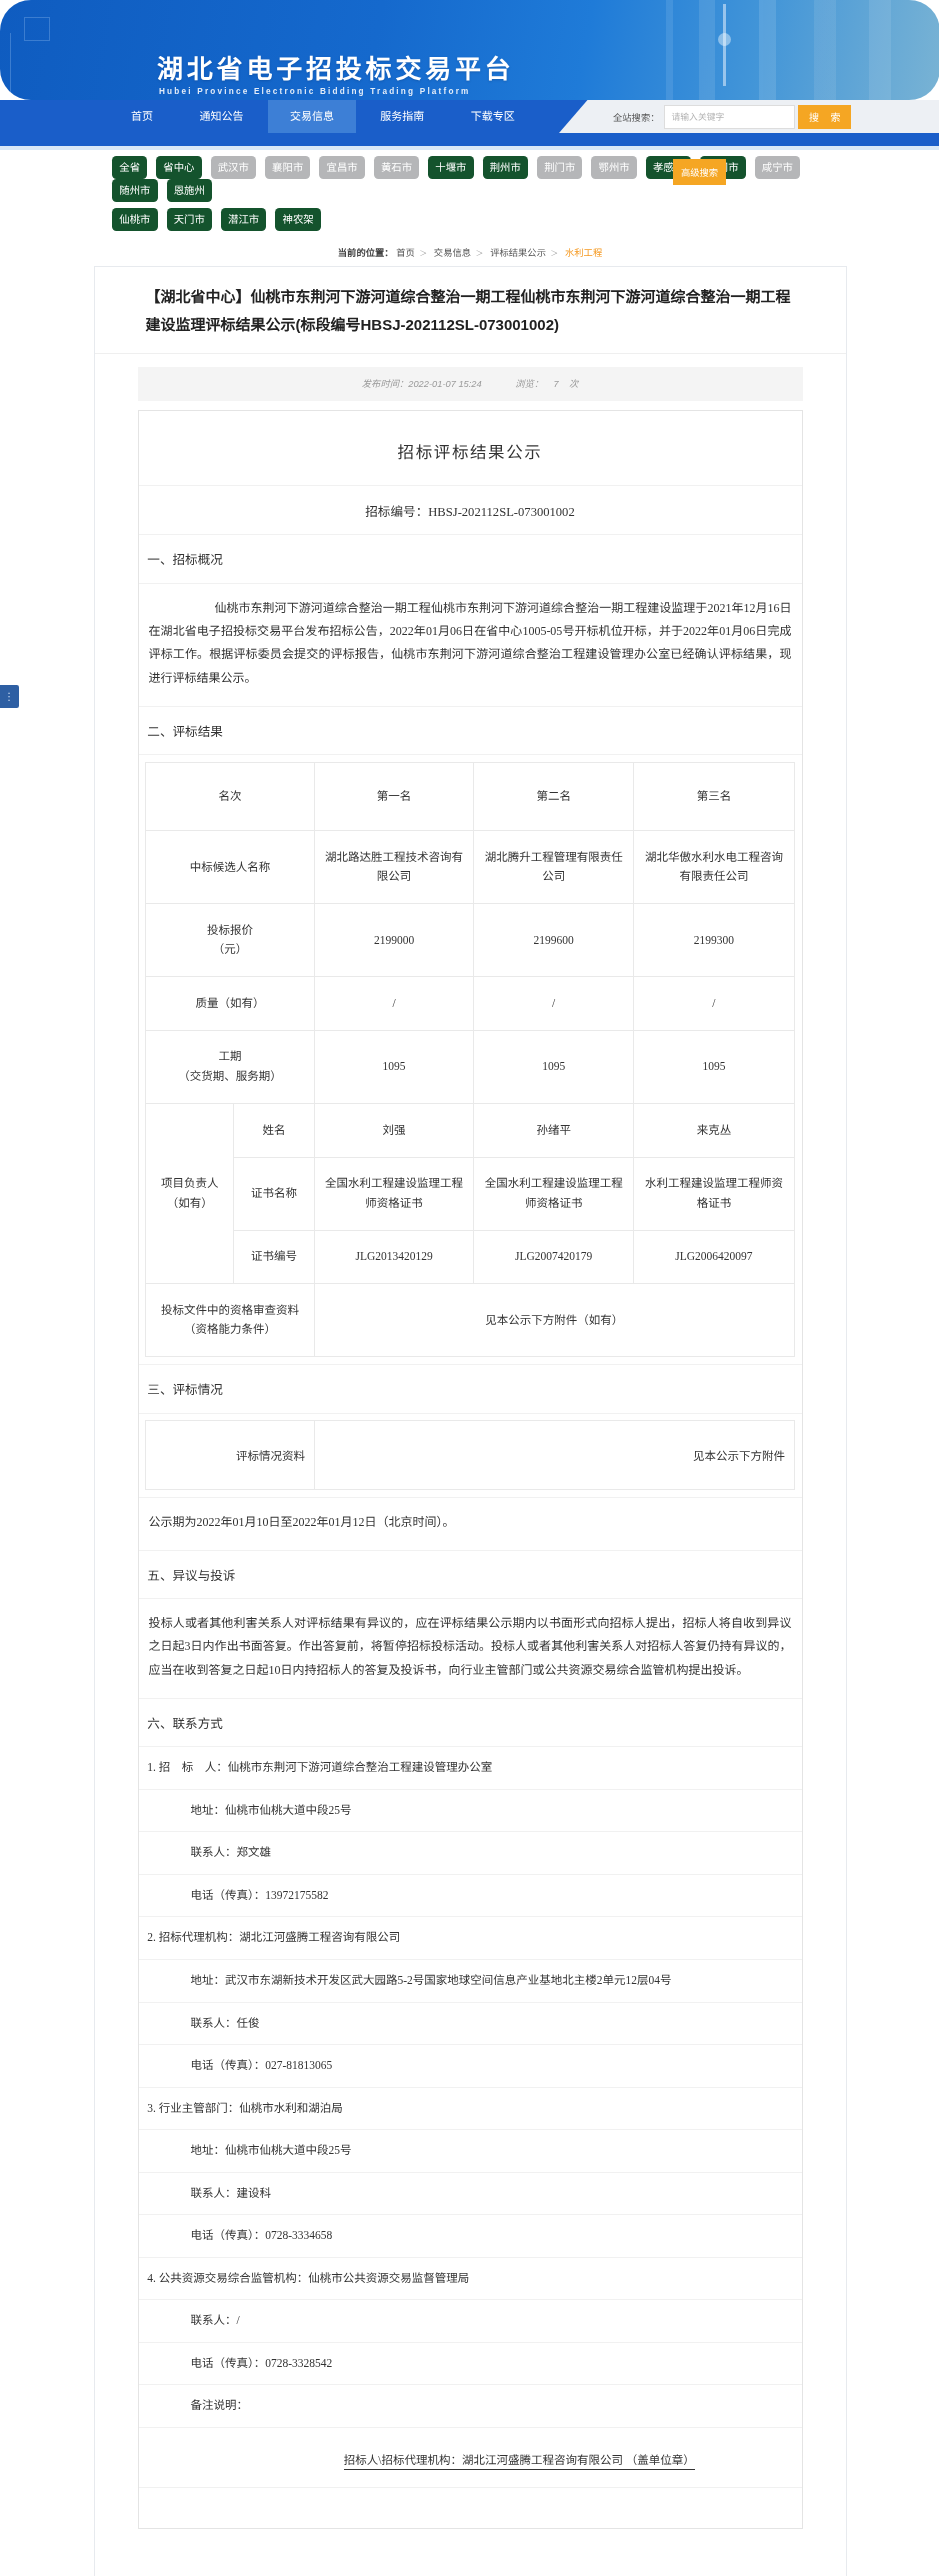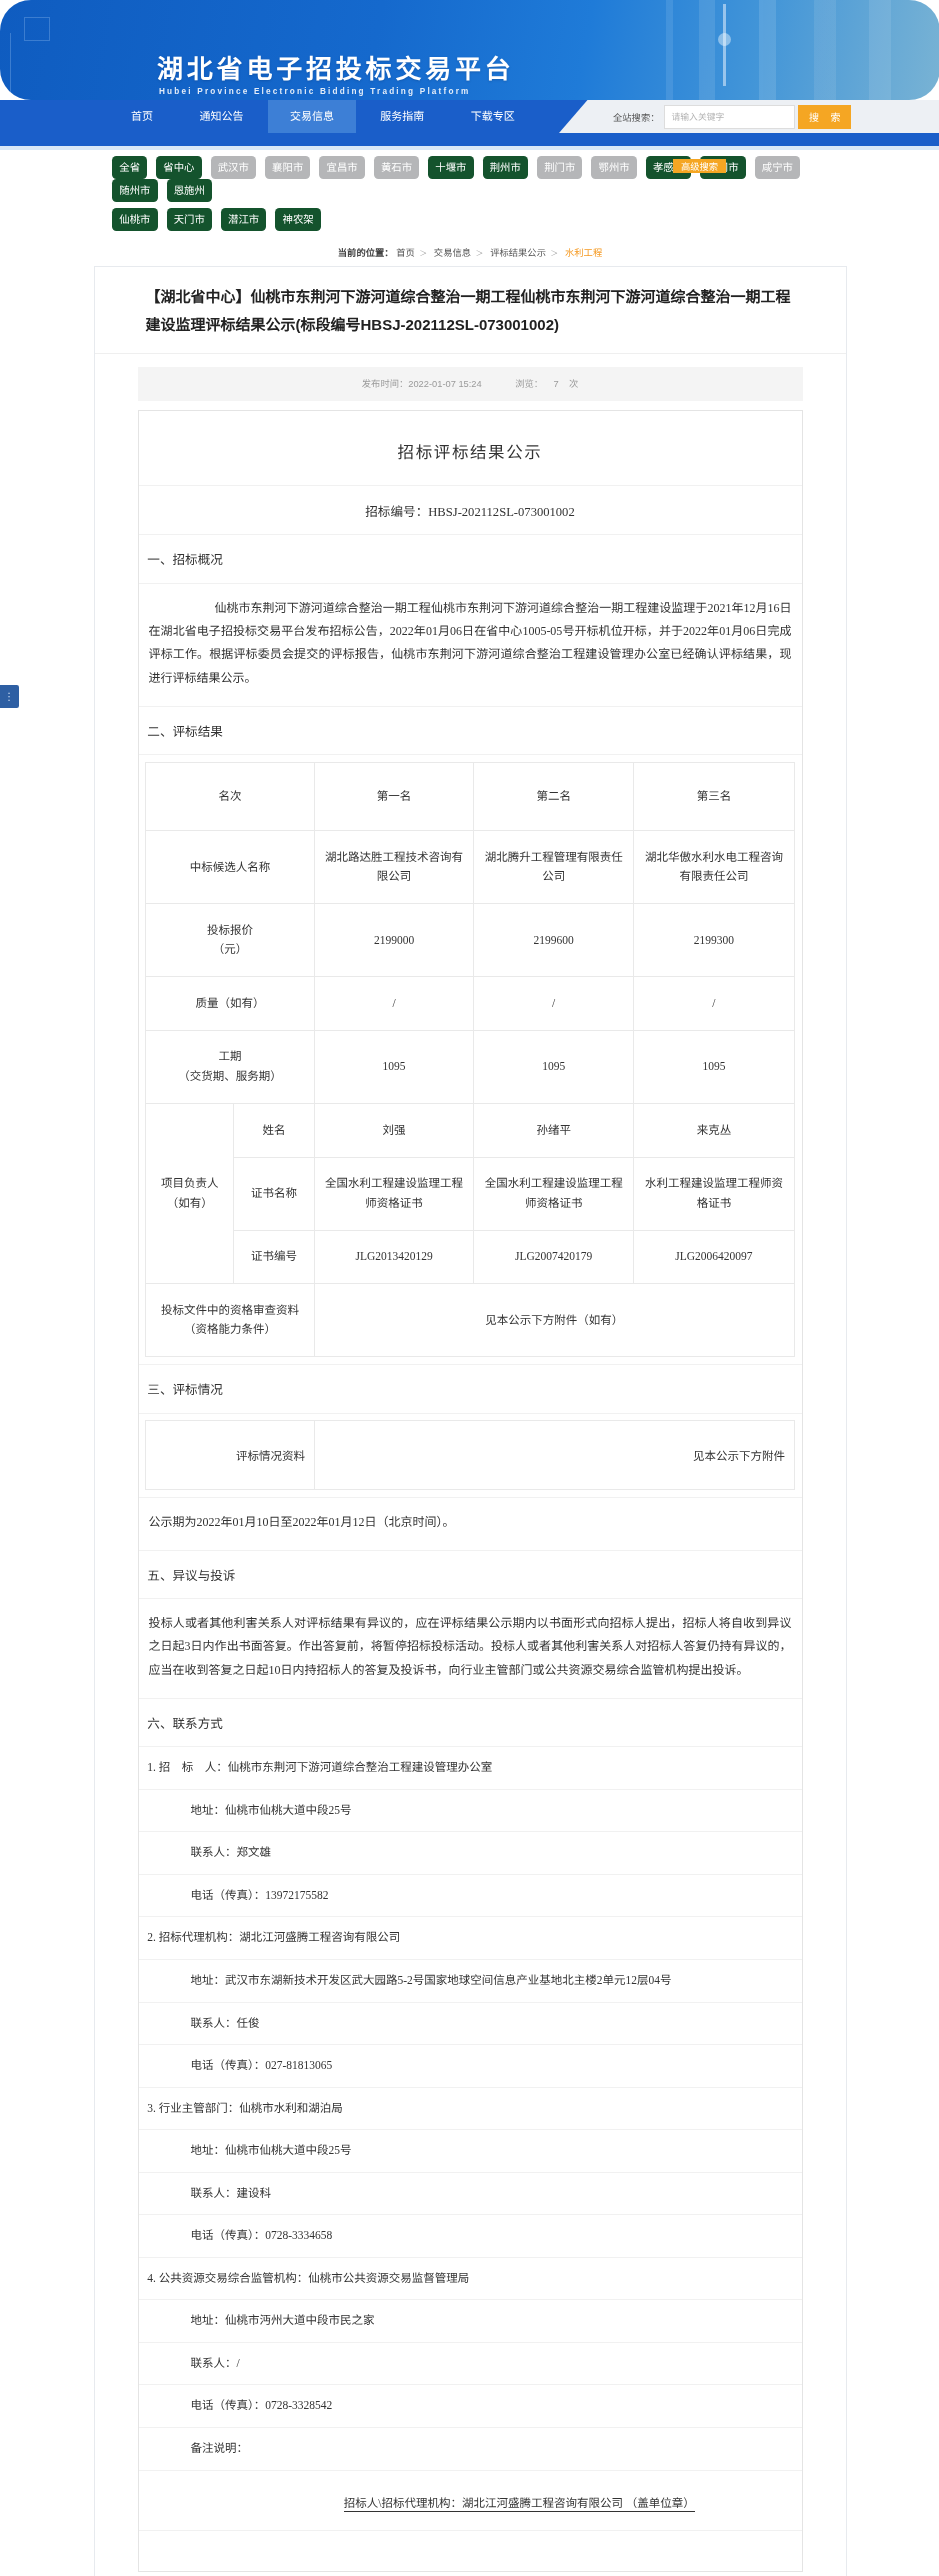--- a/index.html
+++ b/index.html
@@ -25,42 +25,42 @@
   .nav { position:relative; height:46px; background:#1a5ec9; }
   .nav-items { padding-left:109px; height:33px; white-space:nowrap; }
   .nav-item { display:inline-block; height:33px; line-height:33px; padding:0 22px; color:#fff; font-size:11px; cursor:pointer; }
   .nav-item.active { background:#3d7fd6; }
   .nav-search { position:absolute; right:0; top:0; height:33px; width:381px; background:#edf0f4;
     clip-path:polygon(28.5px 0,100% 0,100% 100%,0 100%); display:flex; align-items:center; padding-left:54px; }
   .search-label { font-size:9.3px; color:#555; margin-right:4.4px; }
   .search-input { width:131px; height:24px; border:0.5px solid #ddd; background:#fff; padding:0 6.6px; font-size:8.8px; color:#333; outline:none; }
   .search-input::placeholder { color:#b3b3b3; }
   .search-btn { width:53px; height:24px; margin-left:3.3px; background:#f5a623; border:none; color:#fff; font-size:10px; letter-spacing:4.4px; padding-left:4.4px; cursor:pointer; }
-  .adv-search { position:absolute; left:673px; top:159px; width:53px; height:14px; background:#f5a623; color:#fff; font-size:9.3px; display:flex; align-items:center; justify-content:center; z-index:6; cursor:pointer; }
+  .adv-search { position:absolute; left:673px; top:159px; width:53px; height:26px; background:#f5a623; color:#fff; font-size:9.3px; display:flex; align-items:center; justify-content:center; z-index:6; cursor:pointer; }
   .nav-strip { height:3.8px; background:#d9e8f7; }
 
   
   .regions { width:753px; margin:0 auto; padding:6.6px 0 1.1px 18.7px; }
   .regions-row { margin-bottom:5.5px; }
   .tag { display:inline-block; height:23px; line-height:23px; padding:0 7.1px; margin-right:6.6px; border-radius:4.4px; background:#b5b6b8; color:#fff; font-size:10.4px; cursor:pointer; }
   .tag.blue { background:#14532d; }
 
   
   .breadcrumb { text-align:center; font-size:9.3px; color:#666; margin:7.7px 0 6.6px; }
   .crumb-prefix { color:#444; font-weight:bold; }
   .crumb-link { color:#555; cursor:pointer; }
   .crumb-sep { color:#999; margin:0 4.4px; font-size:7.7px; }
   .crumb-sep::after { content:"＞"; }
   .crumb-current { color:#f59a23; cursor:pointer; }
 
   
   .container { width:753px; margin:0 auto 36px; border:0.5px solid #e7eaee; background:#fff; padding-bottom:48px; }
   .article-title { padding:16.5px 51px 14.3px; border-bottom:0.5px solid #efefef; font-size:15px; font-weight:bold; color:#222; line-height:1.85; }
   .inner { width:665px; margin:0 auto; }
-  .meta-bar { margin-top:13px; height:34px; background:#f4f4f4; text-align:center; line-height:34px; font-size:9.3px; color:#9a9a9a; }
+  .meta-bar { margin-top:13px; height:34px; background:#f4f4f4; text-align:center; line-height:34px; font-size:9.3px; color:#9a9a9a;font-style:italic; }
   .meta-time { margin-right:31px; }
   .meta-views-num { margin:0 7.7px; }
 
   
   .doc { margin-top:8.8px; border:0.5px solid #e4e4e4; font-family:"Liberation Serif","DejaVu Serif",serif; color:#333; }
   .doc-row { border-bottom:0.5px solid #f1f1f1; }
   .doc-row:last-child { border-bottom:none; }
   .doc-heading { text-align:center; font-size:16.5px; letter-spacing:1.6px; padding:28.5px 0 22px; }
   .doc-bidno { text-align:center; font-size:12.6px; padding:14.3px 0; }
   .sec-title { font-size:12.6px; padding:14.3px 8.8px; }
@@ -258,21 +258,20 @@
       <div class="doc-row contact-row indent">电话（传真）：13972175582</div>
       <div class="doc-row contact-row">2. 招标代理机构：湖北江河盛腾工程咨询有限公司</div>
       <div class="doc-row contact-row indent">地址：武汉市东湖新技术开发区武大园路5-2号国家地球空间信息产业基地北主楼2单元12层04号</div>
       <div class="doc-row contact-row indent">联系人：任俊</div>
       <div class="doc-row contact-row indent">电话（传真）：027-81813065</div>
       <div class="doc-row contact-row">3. 行业主管部门：仙桃市水利和湖泊局</div>
       <div class="doc-row contact-row indent">地址：仙桃市仙桃大道中段25号</div>
       <div class="doc-row contact-row indent">联系人：建设科</div>
       <div class="doc-row contact-row indent">电话（传真）：0728-3334658</div>
       <div class="doc-row contact-row">4. 公共资源交易综合监管机构：仙桃市公共资源交易监督管理局</div>
-      <div class="doc-row contact-row indent">地址：仙桃市沔州大道中段市民之家</div>
       <div class="doc-row contact-row indent">联系人：/</div>
       <div class="doc-row contact-row indent">电话（传真）：0728-3328542</div>
 
       <div class="doc-row contact-row indent">备注说明：</div>
       <div class="doc-row sig-row"><span>招标人\招标代理机构：湖北江河盛腾工程咨询有限公司 （盖单位章）</span></div>
       <div class="doc-row empty-row"></div>
 
     </div>
   </div>
 </div>

